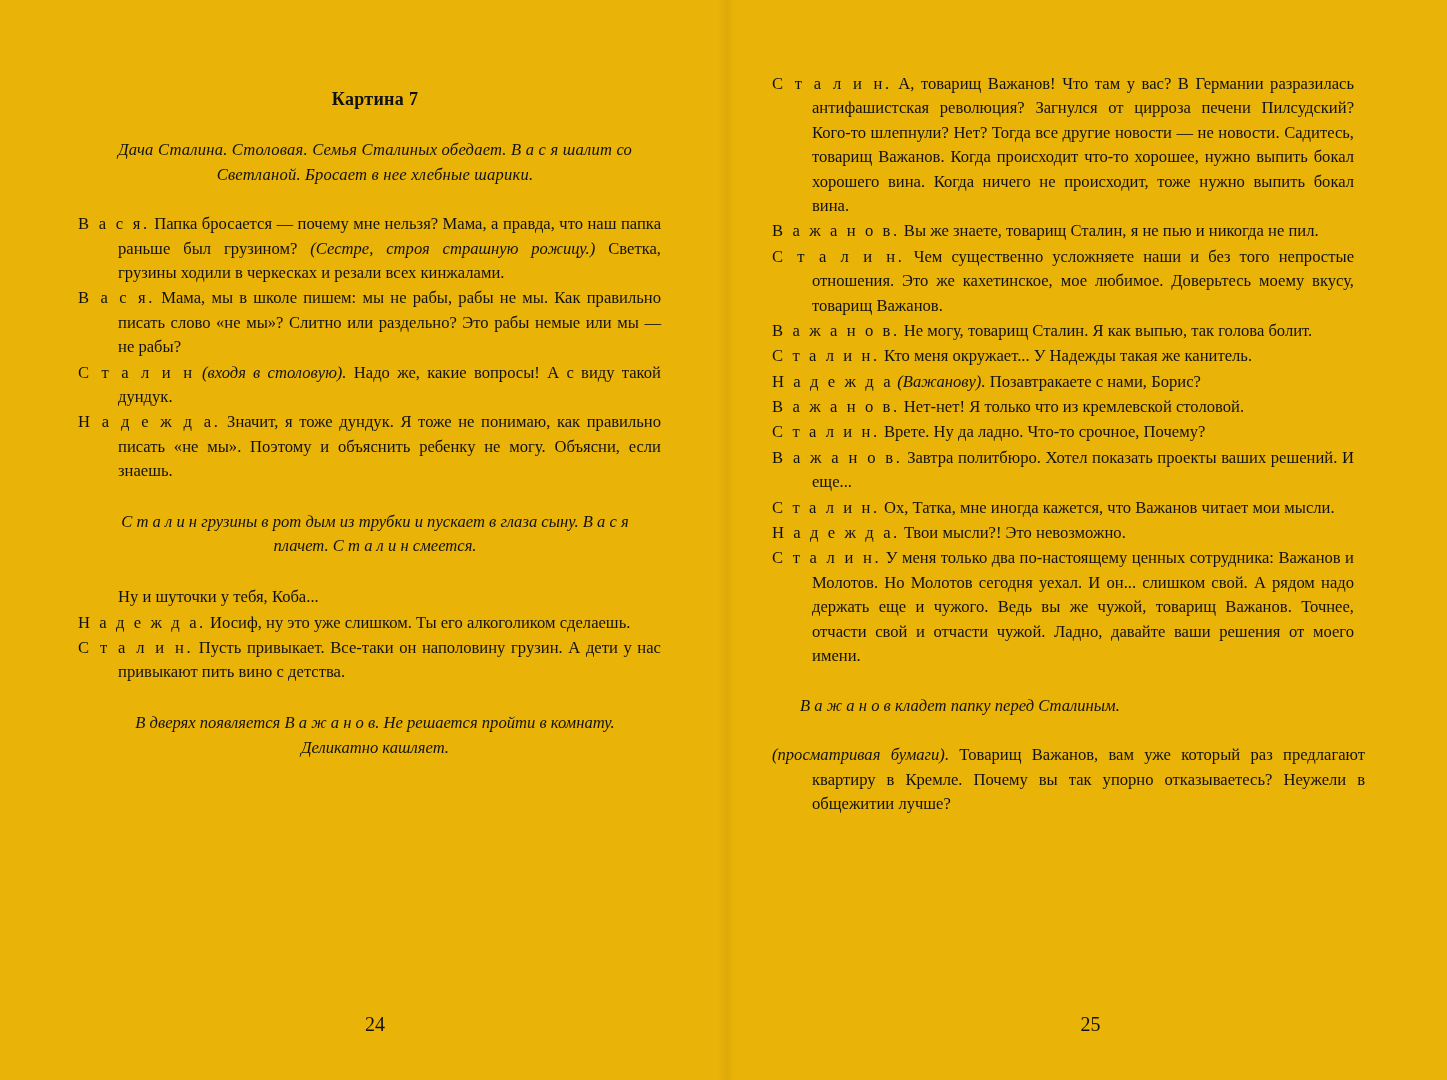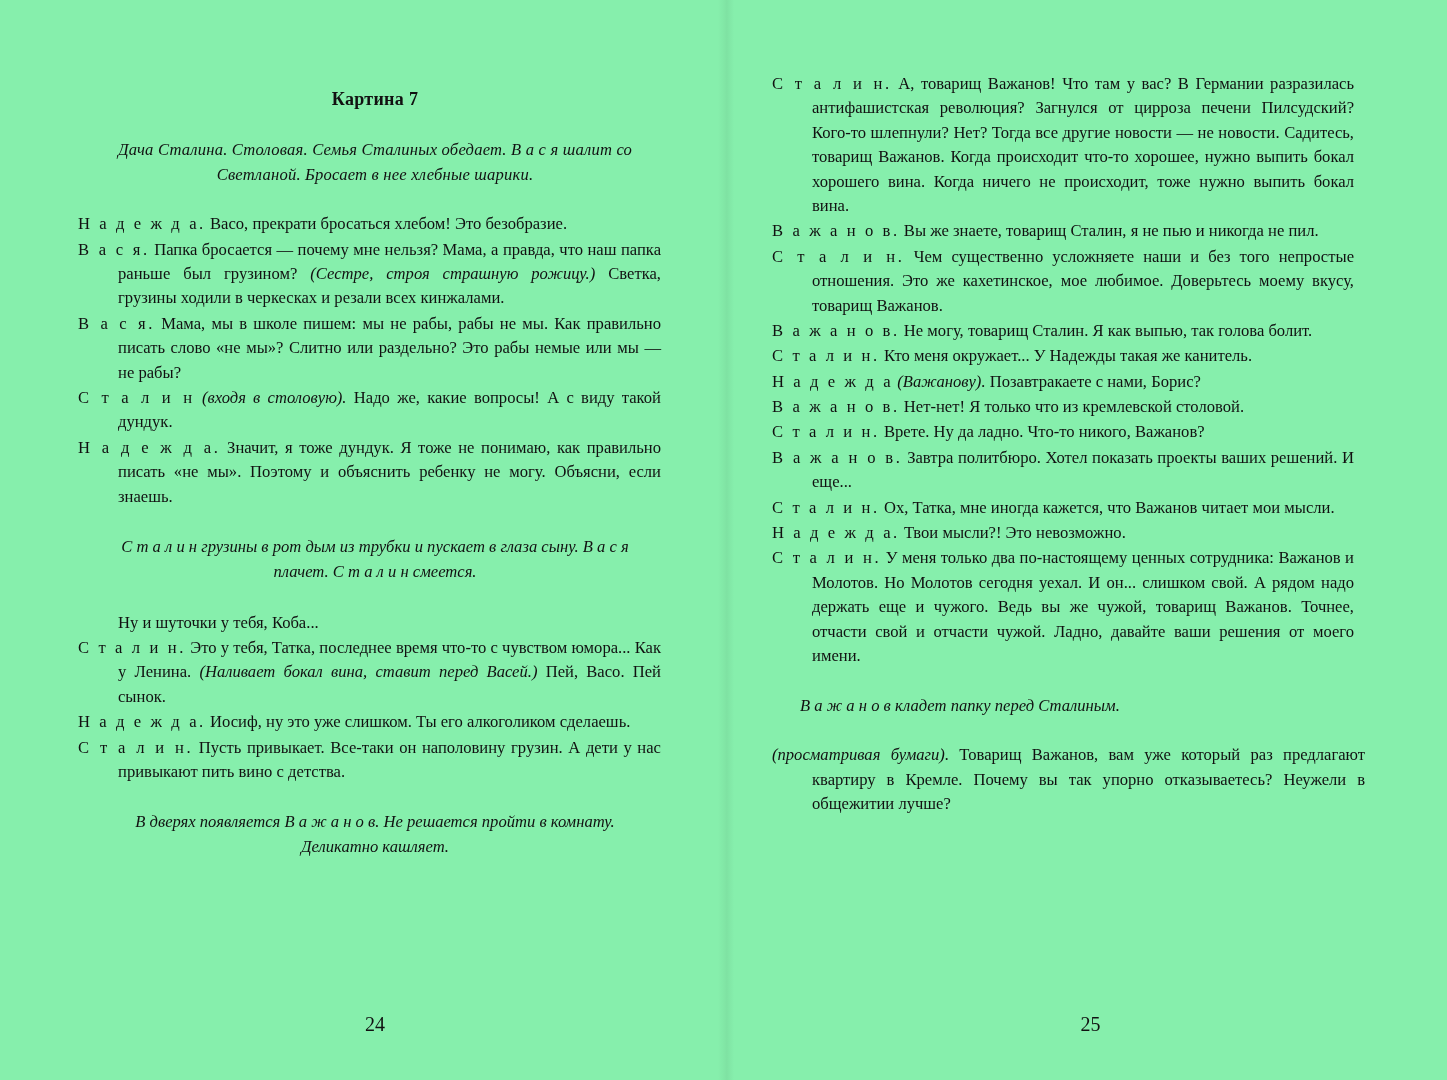--- a/index.html
+++ b/index.html
@@ -12,21 +12,21 @@
     height: 1080px;
     font-family: "Liberation Serif", "DejaVu Serif", serif;
     color: #111111;
     overflow: hidden;
   }
   .spread {
     position: relative;
     width: 1447px;
     height: 1080px;
     box-sizing: border-box;
-    background: #86efac;
+    background: #eab308;
   }
   .gutter-shadow {
     position: absolute;
     top: 0;
     left: 718px;
     width: 16px;
     height: 1080px;
     background: linear-gradient(to right, rgba(0,0,0,0.0) 0%, rgba(0,0,0,0.045) 45%, rgba(0,0,0,0.055) 55%, rgba(0,0,0,0.0) 100%);
     pointer-events: none;
   }
@@ -121,23 +121,20 @@
 
   <div class="gutter-shadow"></div>
 
   <div class="page page-left">
     <div class="page-body">
 
       <div class="scene-title">Картина 7</div>
 
       <div class="stage-direction spaced">Дача Сталина. Столовая. Семья Сталиных обедает. В а с я шалит со Светланой. Бросает в нее хлебные шарики.</div>
 
-      <p class="line">
-        <span class="speaker">Н а д е ж д а.</span><span> Васо, прекрати бросаться хлебом! Это безобразие.</span>
-      </p>
 
       <p class="line">
         <span class="speaker">В а с я.</span><span> Папка бросается — почему мне нельзя? Мама, а правда, что наш папка раньше был грузином? </span><span class="ital">(Сестре, строя страшную рожицу.)</span><span> Светка, грузины ходили в черкесках и резали всех кинжалами.</span>
       </p>
 
 
       <p class="line">
         <span class="speaker">В а с я.</span><span> Мама, мы в школе пишем: мы не рабы, рабы не мы. Как правильно писать слово «не мы»? Слитно или раздельно? Это рабы немые или мы — не рабы?</span>
       </p>
 
@@ -146,23 +143,20 @@
       </p>
 
       <p class="line">
         <span class="speaker">Н а д е ж д а.</span><span> Значит, я тоже дундук. Я тоже не понимаю, как правильно писать «не мы». Поэтому и объяснить ребенку не могу. Объясни, если знаешь.</span>
       </p>
 
       <div class="stage-block">С т а л и н  грузины в рот дым из трубки и пускает в глаза сыну. В а с я  плачет. С т а л и н  смеется.</div>
 
       <p class="para-plain">Ну и шуточки у тебя, Коба...</p>
 
-      <p class="line">
-        <span class="speaker">С т а л и н.</span><span> Это у тебя, Татка, последнее время что-то с чувством юмора... Как у Ленина. </span><span class="ital">(Наливает бокал вина, ставит перед Васей.)</span><span> Пей, Васо. Пей сынок.</span>
-      </p>
 
       <p class="line">
         <span class="speaker">Н а д е ж д а.</span><span> Иосиф, ну это уже слишком. Ты его алкоголиком сделаешь.</span>
       </p>
 
       <p class="line">
         <span class="speaker">С т а л и н.</span><span> Пусть привыкает. Все-таки он наполовину грузин. А дети у нас привыкают пить вино с детства.</span>
       </p>
 
       <div class="stage-block">В дверях появляется В а ж а н о в. Не решается пройти в комнату. Деликатно кашляет.</div>
@@ -195,21 +189,21 @@
 
       <p class="line">
         <span class="speaker">Н а д е ж д а</span><span> </span><span class="ital">(Важанову).</span><span> Позавтракаете с нами, Борис?</span>
       </p>
 
       <p class="line">
         <span class="speaker">В а ж а н о в.</span><span> Нет-нет! Я только что из кремлевской столовой.</span>
       </p>
 
       <p class="line">
-        <span class="speaker">С т а л и н.</span><span> Врете. Ну да ладно. Что-то никого, Важанов?</span>
+        <span class="speaker">С т а л и н.</span><span> Врете. Ну да ладно. Что-то срочное, Почему?</span>
       </p>
 
       <p class="line">
         <span class="speaker">В а ж а н о в.</span><span> Завтра политбюро. Хотел показать проекты ваших решений. И еще...</span>
       </p>
 
       <p class="line">
         <span class="speaker">С т а л и н.</span><span> Ох, Татка, мне иногда кажется, что Важанов читает мои мысли.</span>
       </p>
 

